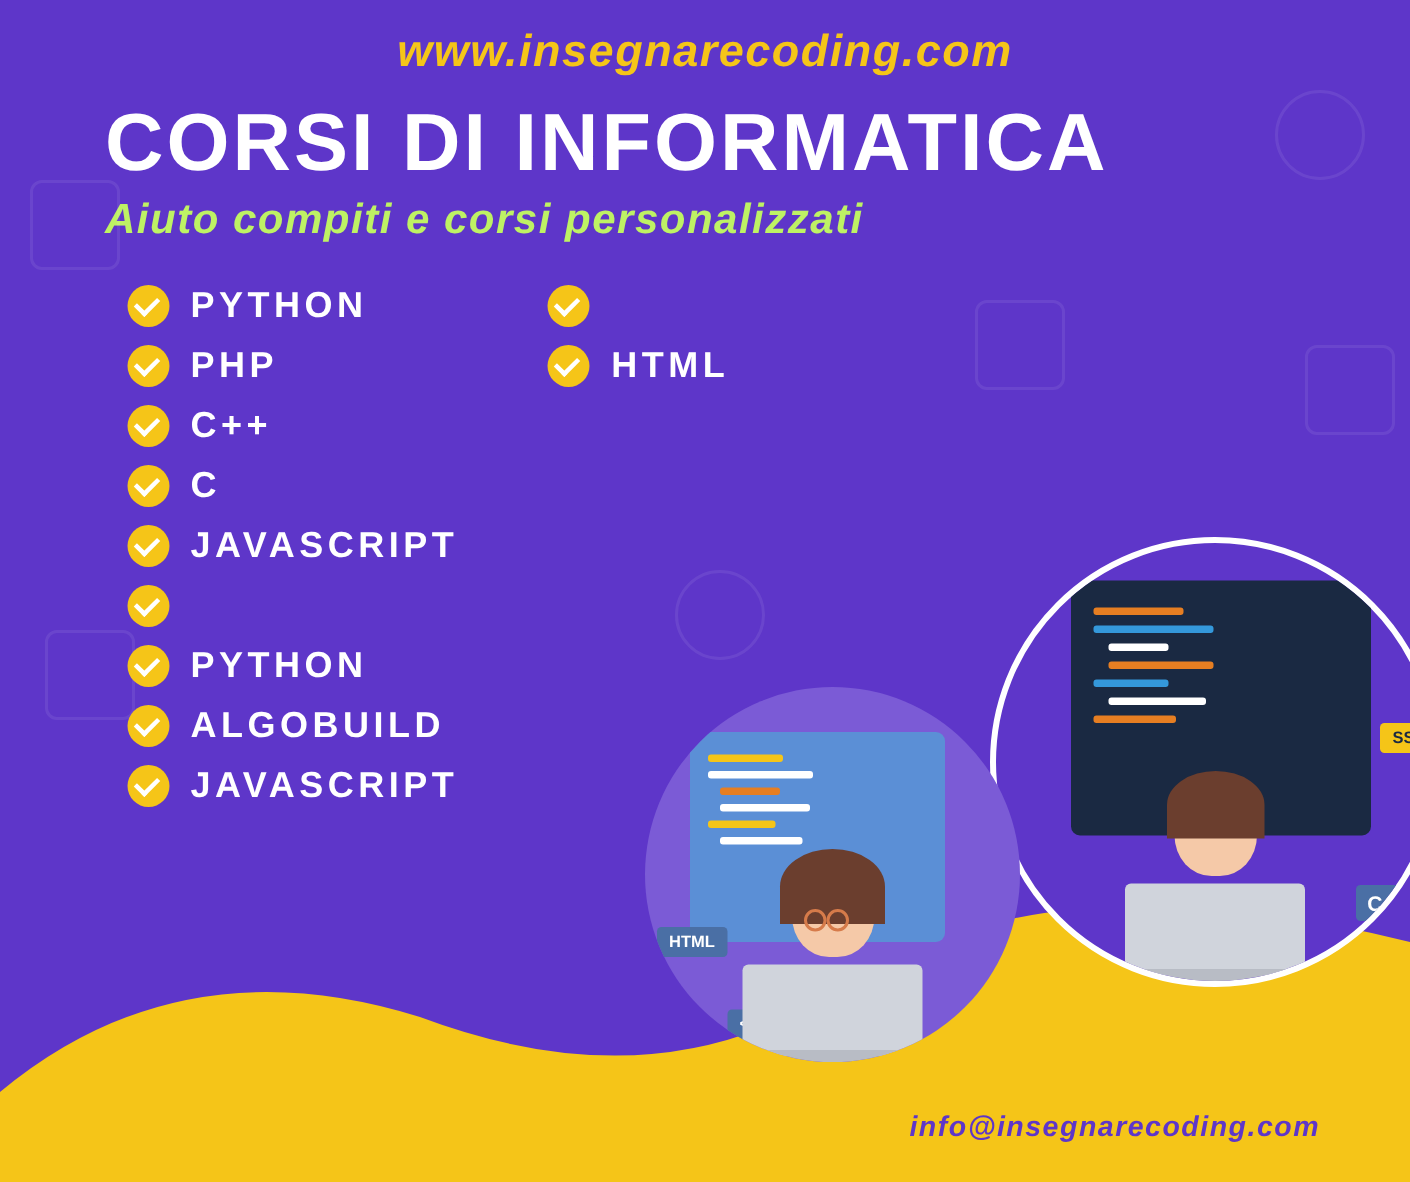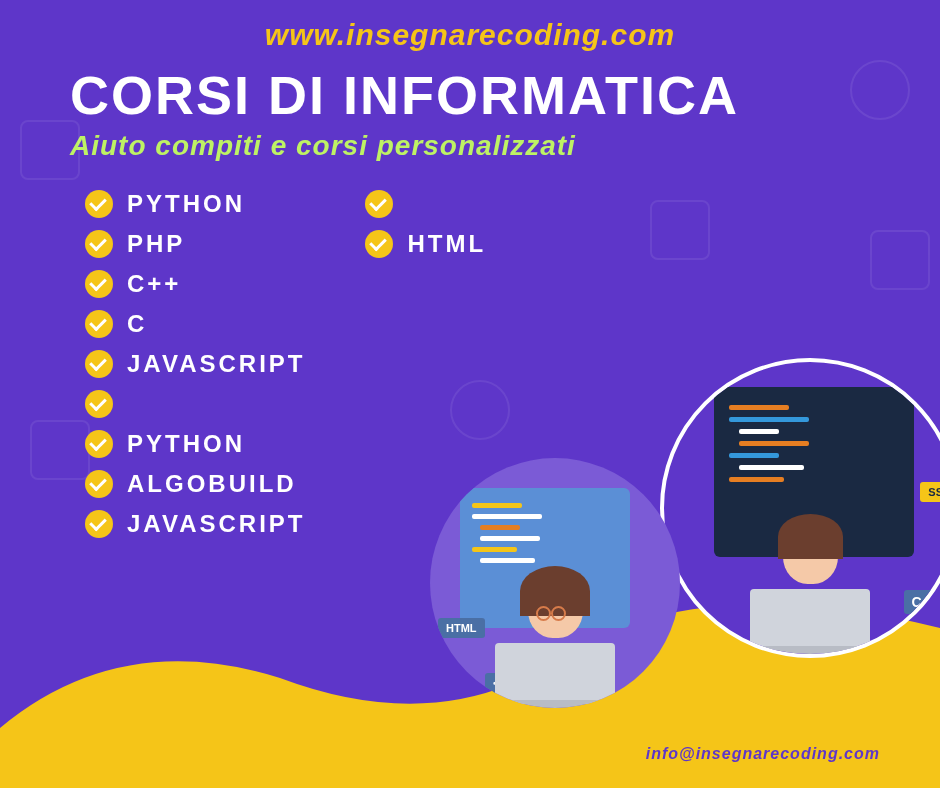--- a/index.html
+++ b/index.html
@@ -95,21 +95,21 @@
     width: 100%;
     height: 220px;
   }
   .email {
     position: absolute;
     bottom: 25px;
     right: 60px;
     color: #5E36C9;
     font-weight: bold;
     font-style: italic;
-    font-size: 16px;
+    font-size: 19px;
     letter-spacing: 1px;
     z-index: 10;
     text-align: center;
   }
   .illus {
     position: absolute;
     z-index: 5;
   }
   .illus-left {
     right: 260px;

